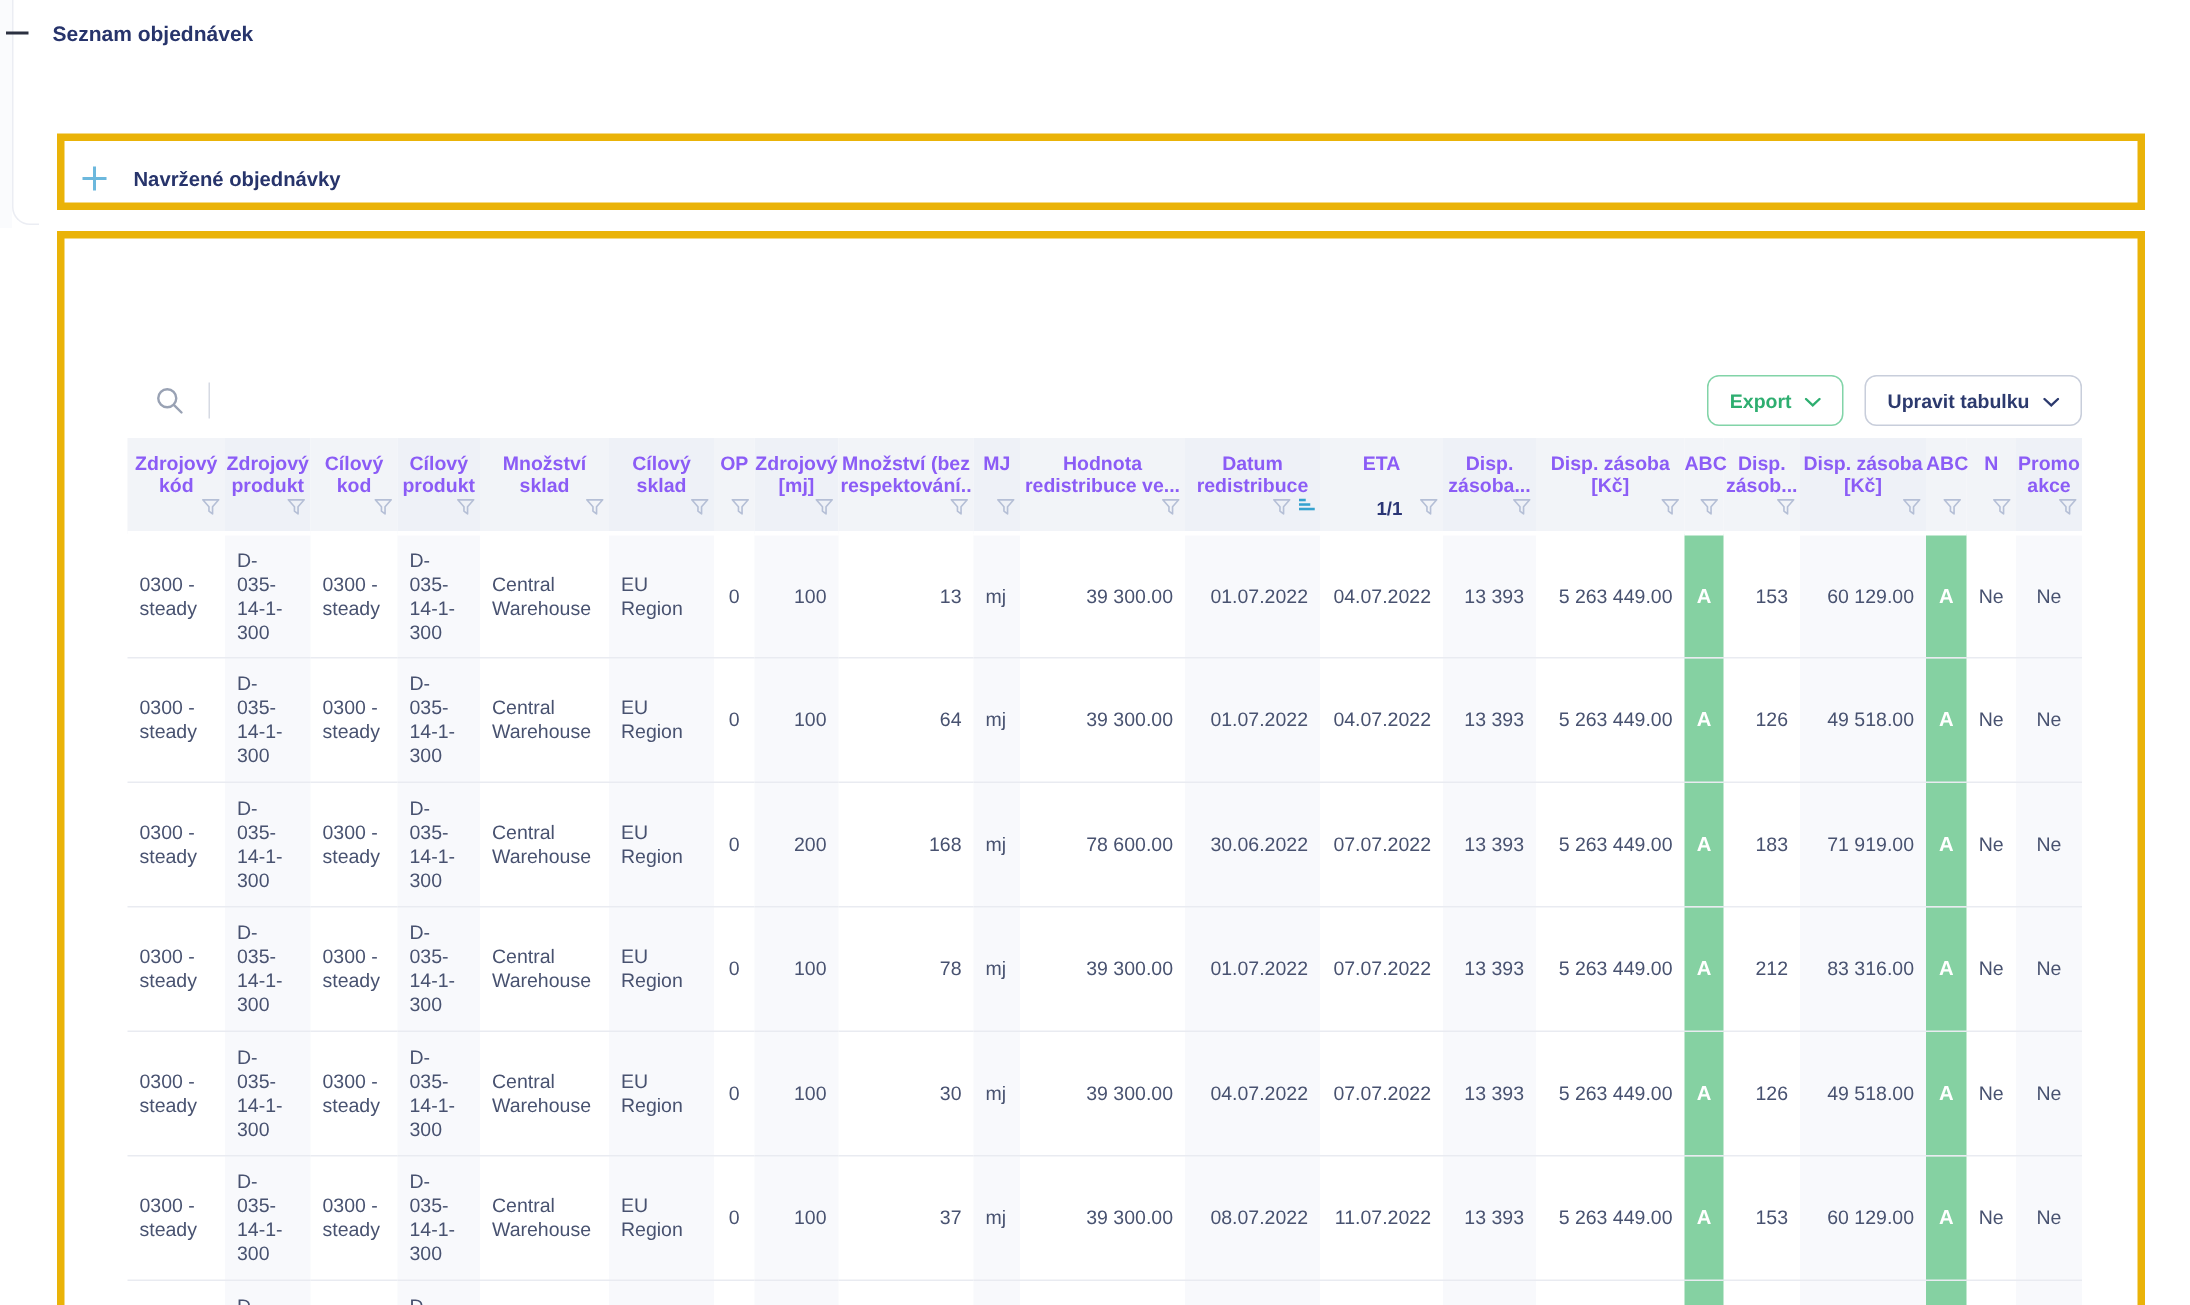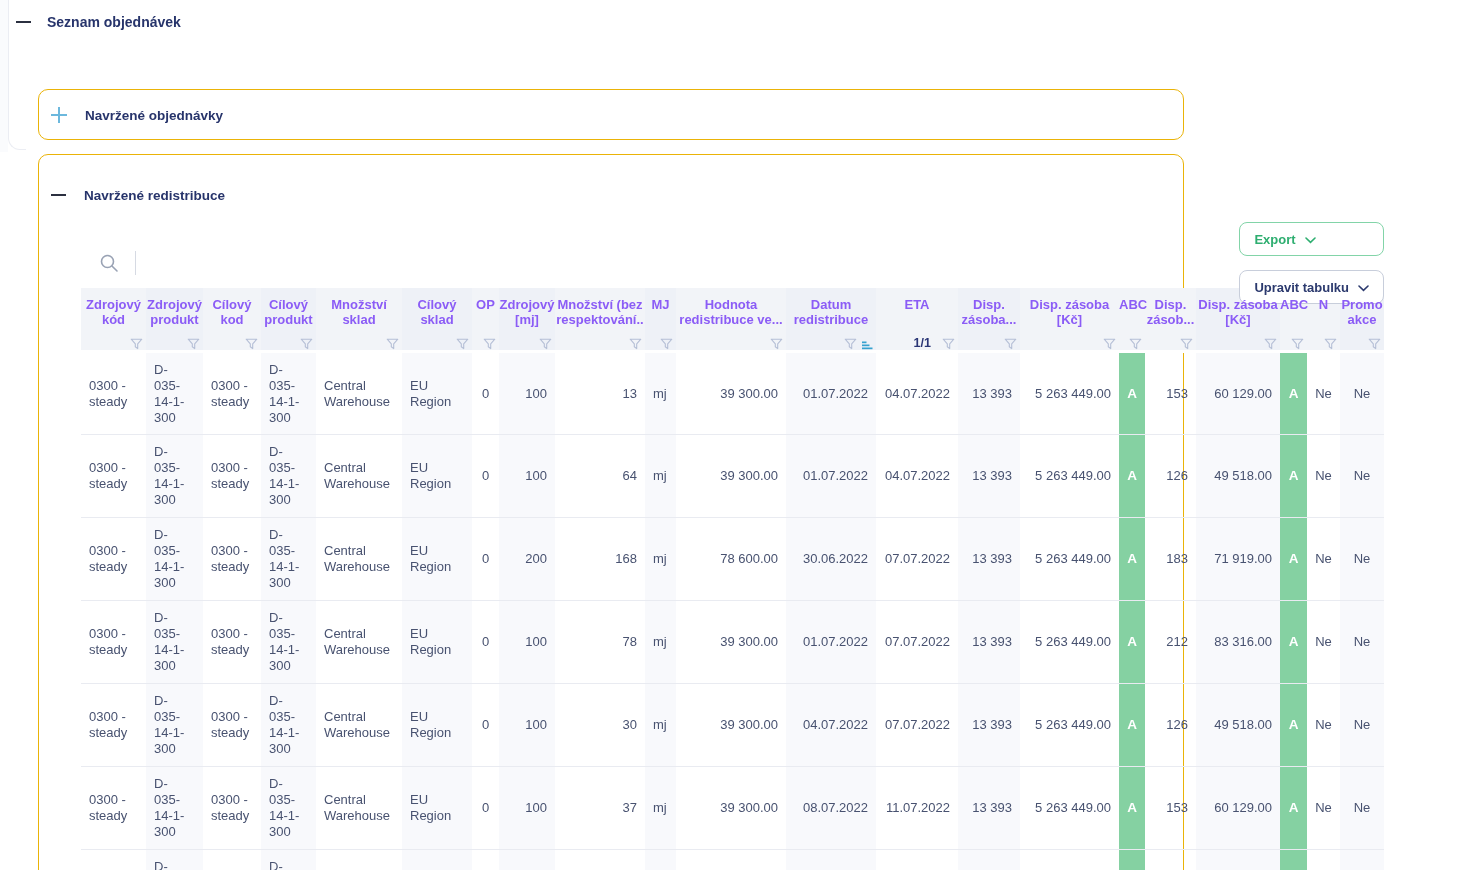--- a/index.html
+++ b/index.html
@@ -3,56 +3,56 @@
 <meta charset="utf-8">
 <style>
   * { margin:0; padding:0; box-sizing:border-box; }
   html,body { width:1460px; height:870px; overflow:hidden; background:#fff;
     font-family:"Liberation Sans", sans-serif; position:relative; }
 
   .left-strip { position:absolute; left:0; top:0; width:8px; height:152px; background:#fafbfd; }
   .panel-corner { position:absolute; left:8px; top:-10px; width:18px; height:160px;
     border-left:1px solid #ebedf3; border-bottom:1px solid #ebedf3; border-bottom-left-radius:12px; }
 
-  .page-title-row { position:absolute; left:16px; top:14px; display:flex; align-items:center; gap:16px; }
+  .page-title-row { position:absolute; left:4px; top:14px; display:flex; align-items:center; gap:16px; }
   .dash-icon { display:inline-block; width:15px; height:2px; background:#2b3040; }
   .page-title { font-size:14px; font-weight:bold; color:#27346b; }
 
-  .card { position:absolute; left:38px; width:1146px; background:#fff;
-    border:1px solid #eab308; border-radius:10px; }
+  .card { position:absolute; left:38px; width:1392px; background:#fff;
+    border:5px solid #eab308; border-radius:0; }
   .card-orders { top:89px; height:51px; }
   .card-redist { top:154px; height:760px; }
   .card-header { display:flex; align-items:center; gap:18px; padding-left:12px; height:50px; }
   .card-redist .card-header { height:66px; padding-top:14px; }
   .card-title { font-size:13.5px; font-weight:bold; color:#27346b; }
   .plus-icon { display:inline-flex; width:16px; height:16px; position:relative; }
   .plus-icon::before { content:""; position:absolute; left:7px; top:0; width:2px; height:16px; background:#6cb8dd; }
   .plus-icon::after  { content:""; position:absolute; left:0; top:7px; width:16px; height:2px; background:#6cb8dd; }
 
   .table-wrap { position:absolute; left:37px; top:83px; width:1310px; }
 
   .search-row { height:50px; display:flex; align-items:center; padding-left:23px; padding-right:2px; }
   .search-icon { display:inline-flex; }
   .search-divider { width:1px; height:24px; background:#d6dae3; margin:0 14px 0 16px; }
   .search-input { border:none; outline:none; font-size:14px; color:#3d4660; width:500px;
     font-family:"Liberation Sans", sans-serif; background:transparent; }
   .search-input::placeholder { color:#8e96a9; }
-  .toolbar { margin-left:auto; display:flex; gap:14px;flex-direction:column; }
+  .toolbar { margin-left:auto; display:flex; gap:14px; }
   .btn { height:34px; border-radius:8px; background:#fff; display:inline-flex; align-items:center;
     gap:9px; padding:0 14px; font-size:13px; font-weight:bold; cursor:pointer;
     font-family:"Liberation Sans", sans-serif; }
   .btn-export { border:1px solid #82d4a8; color:#2eae70; }
   .btn-edit { border:1px solid #c8cedb; color:#2c3a6e; }
 
   table { border-collapse:collapse; table-layout:fixed; width:1303px; margin-left:5px; }
   thead th { background:#f2f4f8; padding:0; vertical-align:top; border-bottom:3px solid #fff; }
   thead th.shaded { background:#eef1f7; }
   .col-label { padding-top:9px; min-height:40px; font-size:13px; font-weight:bold; color:#8b5cf6;
     text-align:center; white-space:pre-line; line-height:15px; }
-  .col-filter { height:22px; display:flex; justify-content:flex-end; align-items:flex-end;
+  .col-filter { height:22px; display:flex; justify-content:flex-end; align-items:flex-start;
     gap:11px; padding-right:3px; }
   .filter-badge { font-size:12.5px; font-weight:bold; color:#2a3575; }
   .filter-icon, .sort-icon { display:inline-flex; }
   .sort-icon { margin-left:-6px; }
 
   tbody td { height:83px; border-bottom:1px solid #e9ebf1; font-size:13px; color:#485270;
     vertical-align:middle; white-space:pre-line; line-height:16px; padding:0 8px; }
   tbody td.shaded { background:#f8f9fc; }
   tbody td.al-left { text-align:left; }
   tbody td.al-right { text-align:right; }
@@ -72,24 +72,20 @@
 </div>
 
 <div class="card card-orders">
   <div class="card-header">
     <span class="plus-icon"></span>
     <span class="card-title">Navržené objednávky</span>
   </div>
 </div>
 
 <div class="card card-redist">
-  <div class="card-header">
-    <span class="dash-icon"></span>
-    <span class="card-title">Navržené redistribuce</span>
-  </div>
 
   <div class="table-wrap">
     <div class="search-row">
       <span class="search-icon">
         <svg width="20" height="20" viewBox="0 0 20 20" fill="none" stroke="#99a2b4" stroke-width="1.6" stroke-linecap="round">
           <circle cx="8.5" cy="8.5" r="6"></circle>
             <line x1="13.2" y1="13.2" x2="18" y2="18"></line>
         </svg>
       </span>
       <span class="search-divider"></span>

